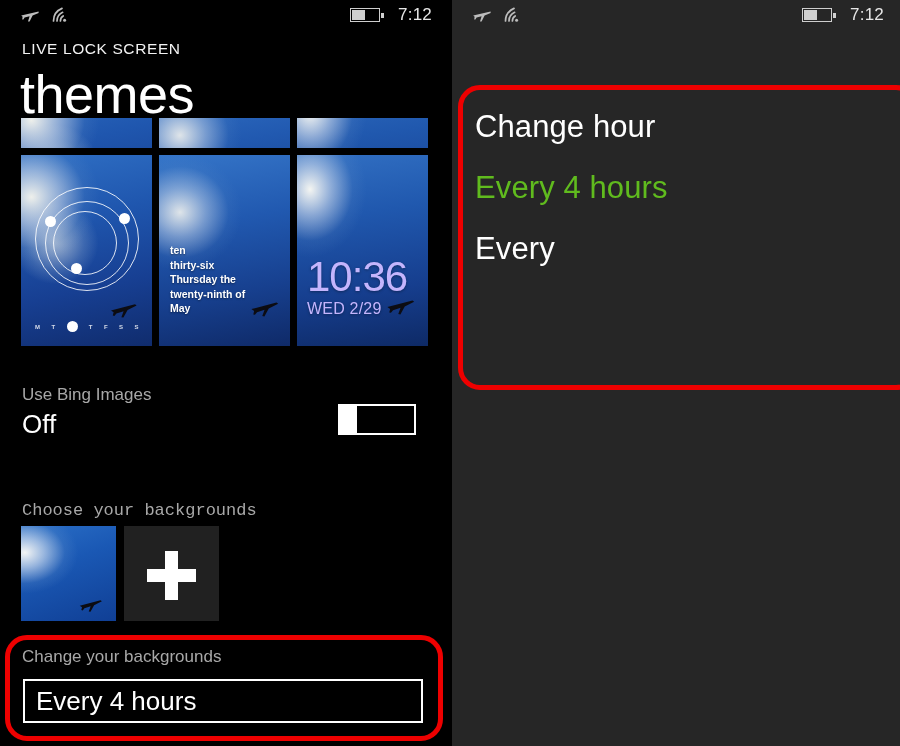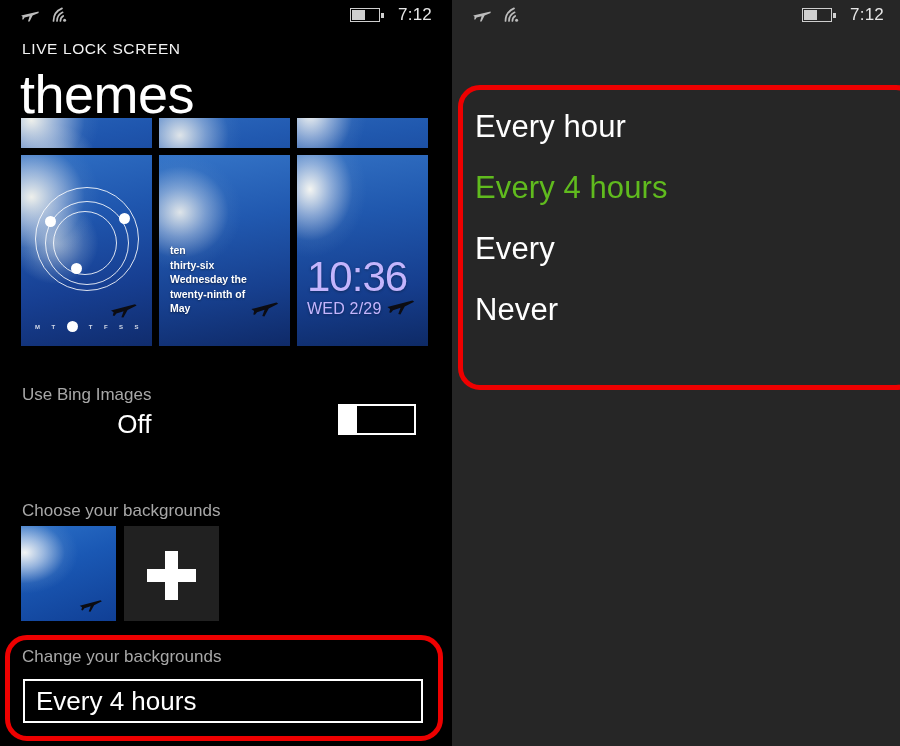--- a/index.html
+++ b/index.html
@@ -251,21 +251,21 @@
   }
   .digiclock .date {
     font-size: 16px;
     font-weight: 400;
     margin-top: 1px;
     letter-spacing: 0.2px;
     text-shadow: 0 1px 3px rgba(0,0,0,0.35);
   }
 
   
-  .setting-block { position: absolute; text-align: right; }
+  .setting-block { position: absolute; }
   .setting-label {
     color: #a8a8a8;
     font-size: 17px;
     line-height: 22px;
   }
   .setting-value {
     color: #ffffff;
     font-size: 26px;
     font-weight: 300;
     line-height: 34px;
@@ -440,21 +440,21 @@
               <path d="M2 13.5 L26 7.2 L27.6 8.4 L18.6 13.0 L14.4 20.5 L12.4 20.2 L14.6 14.2 L7.4 16.4 L5.4 19.0 L3.8 18.6 L4.6 15.2 L2 13.5 Z" fill="#0c0c12"></path>
             </svg>
           </span>
         </div>
 
         <div class="tile full">
           <div class="sky shift2"></div>
           <div class="wordclock">
             <div>ten</div>
             <div>thirty-six</div>
-            <div>Wednesday the</div>
+            <div>Thursday the</div>
             <div>twenty-ninth of</div>
             <div>May</div>
           </div>
           <span class="plane-sm" style="left:90px; top:140px;">
             <svg width="32" height="23" viewBox="0 0 30 22">
               <path d="M2 13.5 L26 7.2 L27.6 8.4 L18.6 13.0 L14.4 20.5 L12.4 20.2 L14.6 14.2 L7.4 16.4 L5.4 19.0 L3.8 18.6 L4.6 15.2 L2 13.5 Z" fill="#0c0c12"></path>
             </svg>
           </span>
         </div>
 
@@ -476,21 +476,21 @@
 
     <div class="setting-block" style="left:22px; top:384px;">
       <div class="setting-label">Use Bing Images</div>
       <div class="setting-value">Off</div>
     </div>
     <div class="toggle" style="left:338px; top:404px;">
       <span class="knob"></span>
       <span class="track"></span>
     </div>
 
-    <div class="setting-block" style="left:22px; top:500px;">
+    <div class="setting-block" style="left:22px; top:500px;font-family:Liberation Mono, monospace;">
       <div class="setting-label">Choose your backgrounds</div>
     </div>
     <div class="thumbs" style="left:21px; top:526px;">
       <div class="thumb">
         <div class="sky thumbsky"></div>
         <span class="plane-sm" style="left:57px; top:68px;">
           <svg width="26" height="19" viewBox="0 0 30 22">
             <path d="M2 13.5 L26 7.2 L27.6 8.4 L18.6 13.0 L14.4 20.5 L12.4 20.2 L14.6 14.2 L7.4 16.4 L5.4 19.0 L3.8 18.6 L4.6 15.2 L2 13.5 Z" fill="#0c0c12"></path>
           </svg>
         </span>
@@ -535,22 +535,21 @@
       </div>
       <div class="sb-right">
         <span class="battery">
             <span class="fill"></span>
           </span>
         <span class="sb-time">7:12</span>
       </div>
     </div>
 
     <div class="option-list">
-      <div class="option-item">Every hour</div>
+      <div class="option-item">Change hour</div>
       <div class="option-item selected">Every 4 hours</div>
       <div class="option-item">Every</div>
-      <div class="option-item">Never</div>
     </div>
   </div>
 
   <div class="annot" style="left:458px; top:85px; width:460px; height:305px;"></div>
 
 </div>
 
 </body></html>

